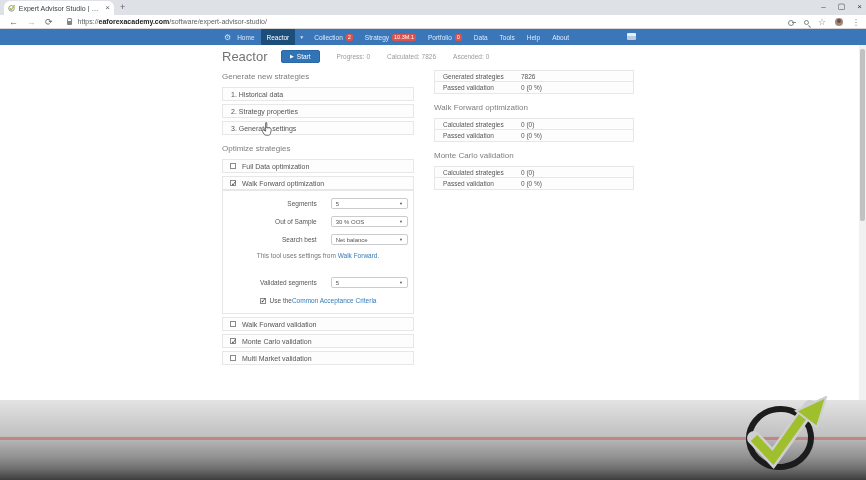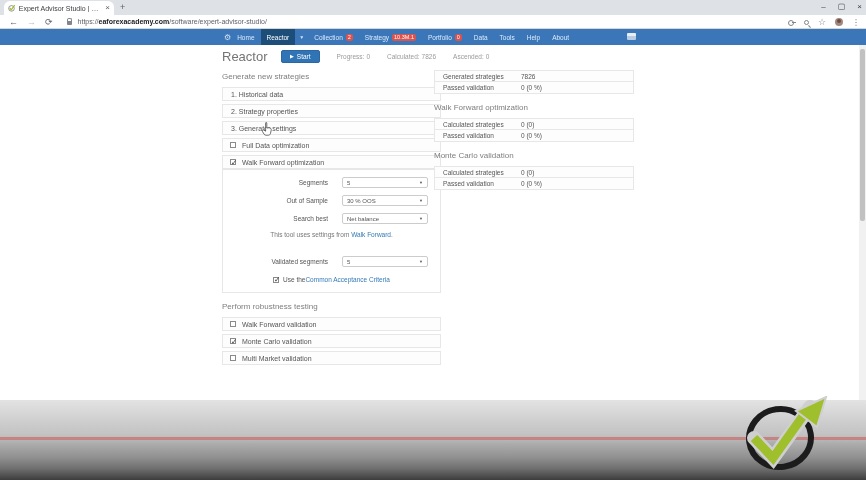--- a/index.html
+++ b/index.html
@@ -50,21 +50,21 @@
   
   .toolbar { position:absolute; top:45px; left:222px; width:418px; height:22px; display:flex; align-items:center; }
   .page-title { font-size:13px; color:#747474; width:56px; }
   .btn-start { display:flex; align-items:center; gap:3px; background:#3074b5; border:1px solid #2a67a3;
                color:#fff; font-size:6.5px; border-radius:2px; padding:2px 8px; margin-left:3px; }
   .btn-start .play { font-size:5px; }
   .stat { font-size:6.5px; color:#9a9a9a; margin-left:17px; white-space:nowrap; }
   .stat .v { margin-left:2px; }
 
   
-  .col-left  { position:absolute; top:70px; left:222px; width:219px; }
+  .col-left  { position:absolute; top:70px; left:222px; width:192px; }
   .col-right { position:absolute; top:70px; left:434px; width:200px; }
   .section-title { font-size:8px; color:#7e7e7e; margin:2px 0 5px 0; height:10px; }
   .mt { margin-top:9px; }
 
   .acc-row { height:14px; background:#fdfdfd; border:1px solid #e7e7e7; display:flex; align-items:center;
              padding-left:8px; font-size:7px; color:#555; margin-bottom:3px; }
   .chk-row { height:14px; background:#fdfdfd; border:1px solid #e7e7e7; display:flex; align-items:center;
              padding-left:7px; font-size:7px; color:#555; margin-bottom:3px; }
   .cb { width:6px; height:6px; border:1px solid #8a8a8a; background:#fff; margin-right:6px; position:relative; flex:none; }
   .cb.checked::after { content:"\2713"; position:absolute; top:-2.5px; left:0px; font-size:7.5px; color:#333; }
@@ -190,20 +190,21 @@
     <div class="acc-row">
         <span>1. Historical data</span>
       </div>
     <div class="acc-row">
         <span>2. Strategy properties</span>
       </div>
     <div class="acc-row">
         <span>3. Generator settings</span>
       </div>
 
+    <div class="section-title mt">Optimize strategies</div>
     <div class="chk-row">
       <span class="cb"></span>
       <span>Full Data optimization</span>
     </div>
     <div class="chk-row" style="margin-bottom:2px;">
       <span class="cb checked"></span>
       <span>Walk Forward optimization</span>
     </div>
 
     <div class="panel">
@@ -236,21 +237,20 @@
             <span class="sc">▼</span>
           </span>
       </div>
       <div class="criteria">
         <span class="cb checked"></span>
         <span>Use the </span>
         <span class="lnk">Common Acceptance Criteria</span>
       </div>
     </div>
 
-    <div class="section-title mt">Perform robustness testing</div>
     <div class="chk-row">
       <span class="cb"></span>
       <span>Walk Forward validation</span>
     </div>
     <div class="chk-row">
       <span class="cb checked"></span>
       <span>Monte Carlo validation</span>
     </div>
     <div class="chk-row">
       <span class="cb"></span>

